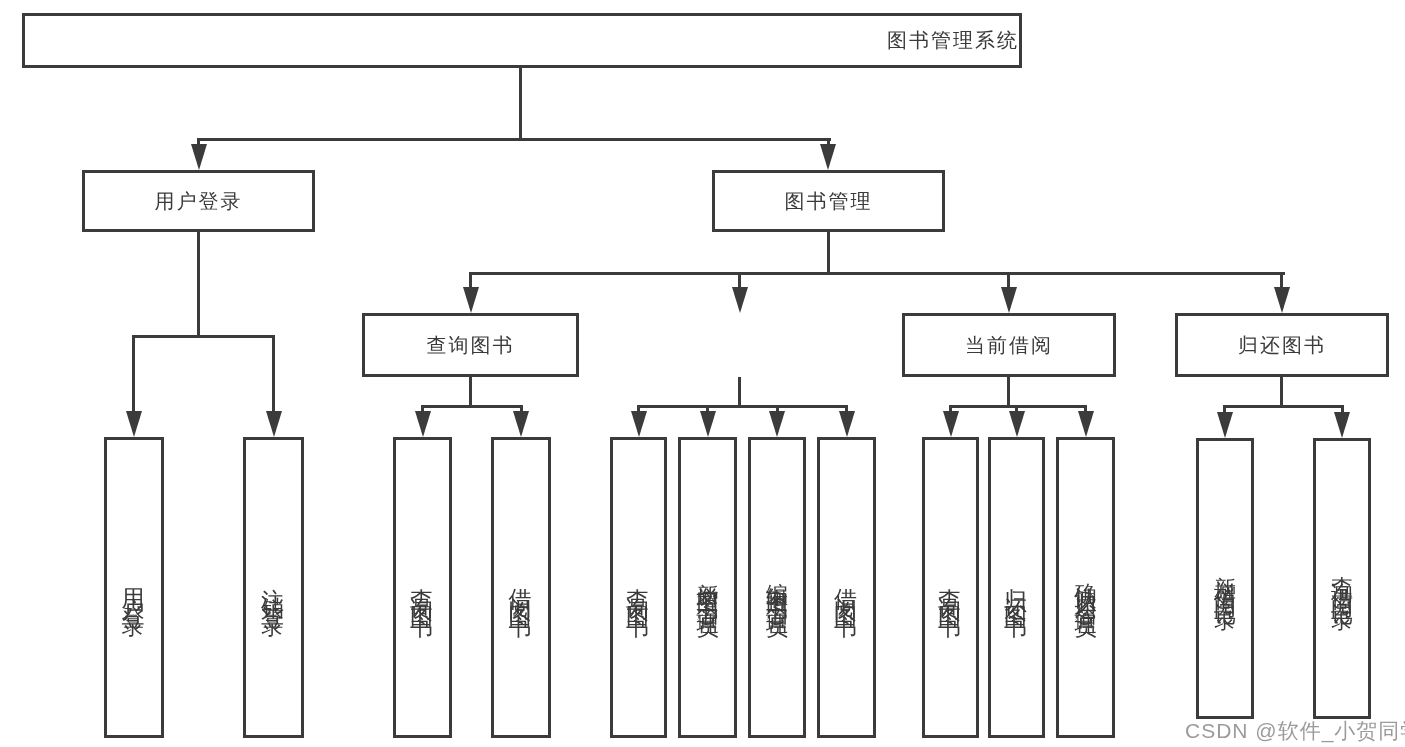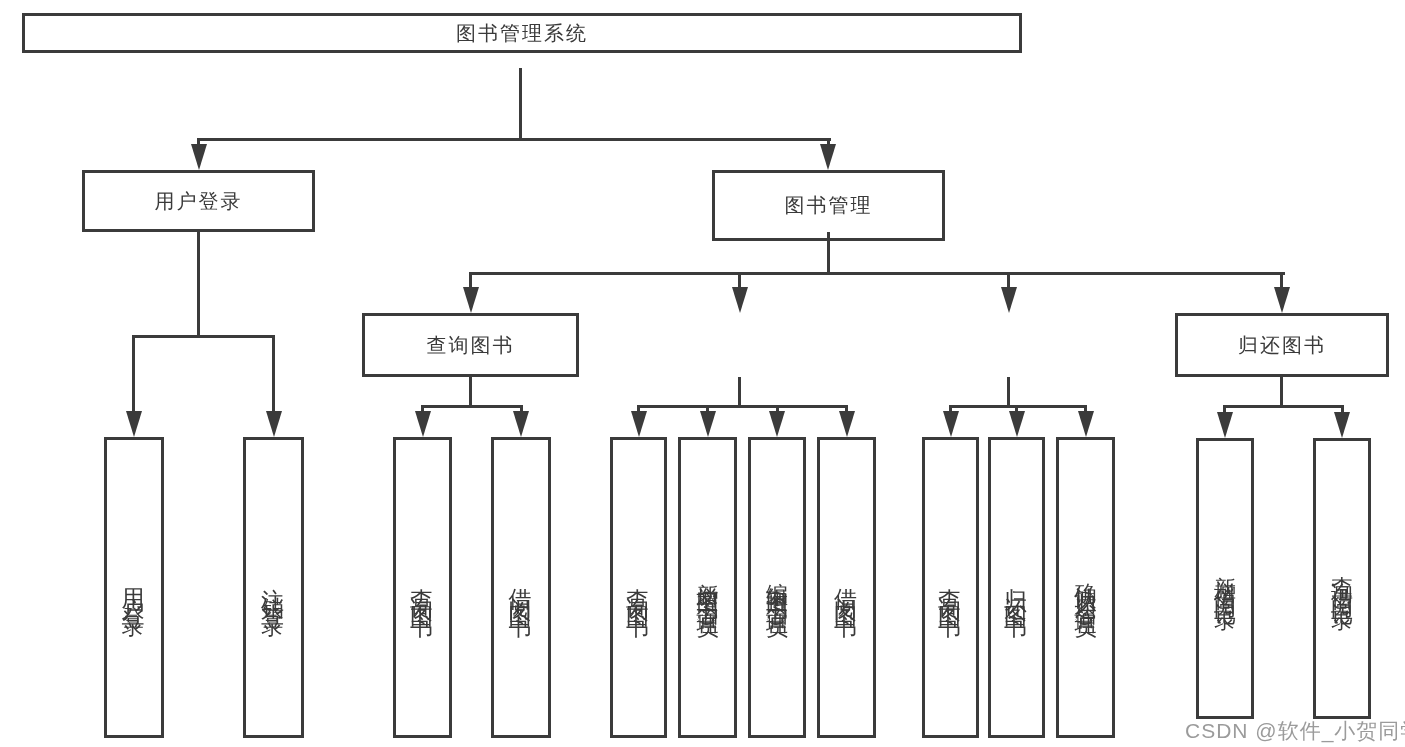--- a/index.html
+++ b/index.html
@@ -48,35 +48,35 @@
     letter-spacing: 1px;
     white-space: nowrap;
     z-index: 5;
   }
 </style>
 </head>
 <body>
 
 <div id="canvas">
 
-  <div class="box h-label" style="left:22px; top:13px; width:1000px; height:40px;">
+  <div class="box h-label" style="left:22px; top:13px; width:1000px; height:55px;justify-content:flex-end;">
     <span>图书管理系统</span>
   </div>
 
   <div class="vline" style="left:519px; top:68px; width:3px; height:70px;"></div>
   <div class="hline" style="left:197px; top:138px; width:634px; height:3px;"></div>
   <div class="vline" style="left:197px; top:138px; width:3px; height:10px;"></div>
   <div class="arrow" style="left:191px; top:144px;"></div>
   <div class="vline" style="left:827px; top:138px; width:3px; height:10px;"></div>
   <div class="arrow" style="left:820px; top:144px;"></div>
 
   <div class="box h-label" style="left:82px; top:170px; width:233px; height:62px;">
     <span>用户登录</span>
   </div>
-  <div class="box h-label" style="left:712px; top:170px; width:233px; height:71px;">
+  <div class="box h-label" style="left:712px; top:170px; width:233px; height:62px;">
     <span>图书管理</span>
   </div>
 
   <div class="vline" style="left:197px; top:232px; width:3px; height:103px;"></div>
   <div class="hline" style="left:132px; top:335px; width:143px; height:3px;"></div>
   <div class="vline" style="left:132px; top:335px; width:3px; height:80px;"></div>
   <div class="arrow" style="left:126px; top:411px;"></div>
   <div class="vline" style="left:272px; top:335px; width:3px; height:80px;"></div>
   <div class="arrow" style="left:266px; top:411px;"></div>
 
@@ -86,20 +86,23 @@
   <div class="arrow" style="left:463px; top:287px;"></div>
   <div class="vline" style="left:738px; top:272px; width:3px; height:18px;"></div>
   <div class="arrow" style="left:732px; top:287px;"></div>
   <div class="vline" style="left:1007px; top:272px; width:3px; height:18px;"></div>
   <div class="arrow" style="left:1001px; top:287px;"></div>
   <div class="vline" style="left:1280px; top:272px; width:3px; height:18px;"></div>
   <div class="arrow" style="left:1274px; top:287px;"></div>
 
   <div class="box h-label" style="left:362px; top:313px; width:217px; height:64px;">
     <span>查询图书</span>
+  </div>
+  <div class="box h-label" style="left:902px; top:313px; width:214px; height:64px;">
+    <span>当前借阅</span>
   </div>
   <div class="box h-label" style="left:1175px; top:313px; width:214px; height:64px;">
     <span>归还图书</span>
   </div>
 
   <div class="vline" style="left:469px; top:377px; width:3px; height:30px;"></div>
   <div class="hline" style="left:421px; top:405px; width:102px; height:3px;"></div>
   <div class="vline" style="left:421px; top:405px; width:3px; height:8px;"></div>
   <div class="arrow" style="left:415px; top:411px;"></div>
   <div class="vline" style="left:520px; top:405px; width:3px; height:8px;"></div>

